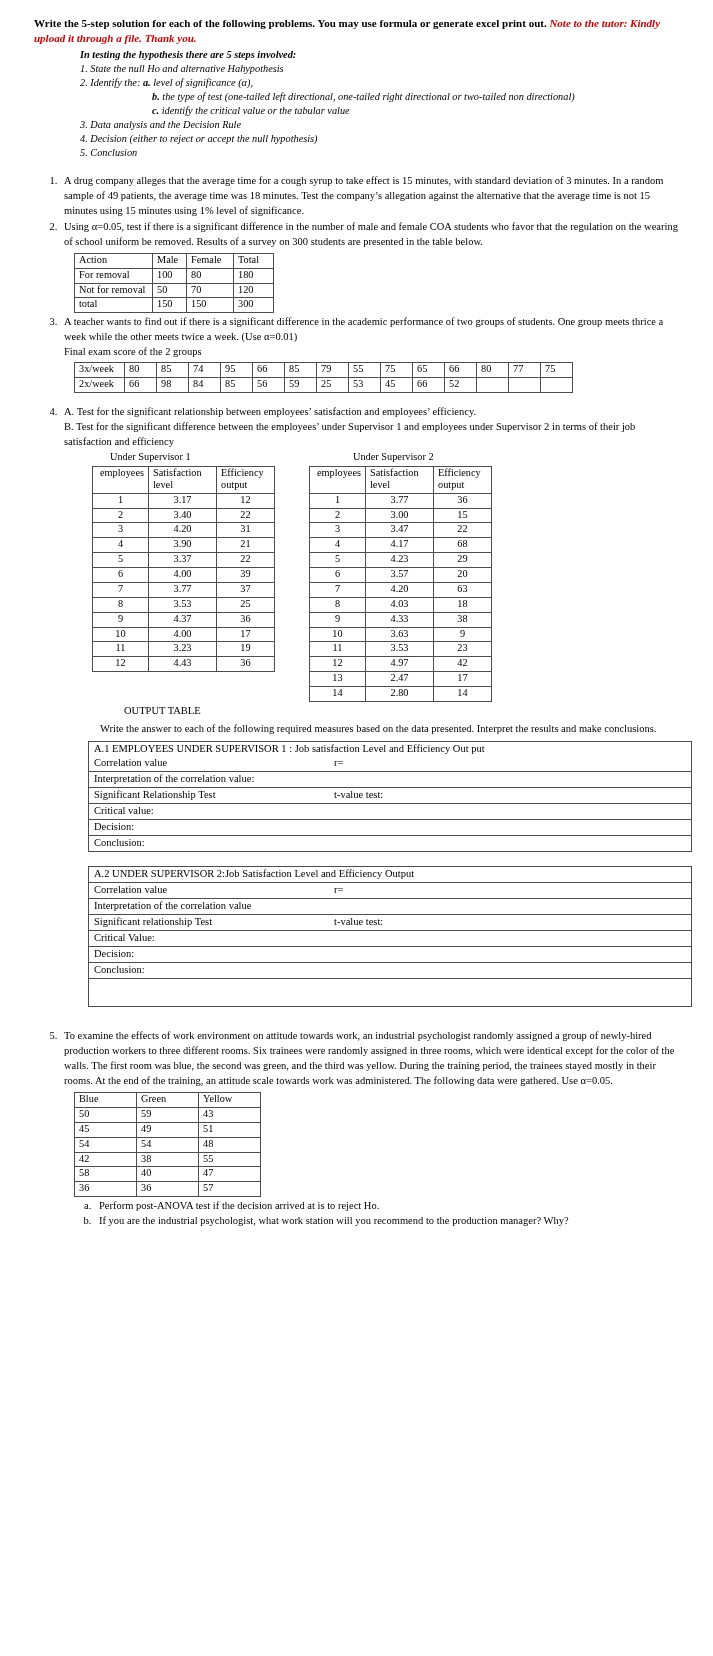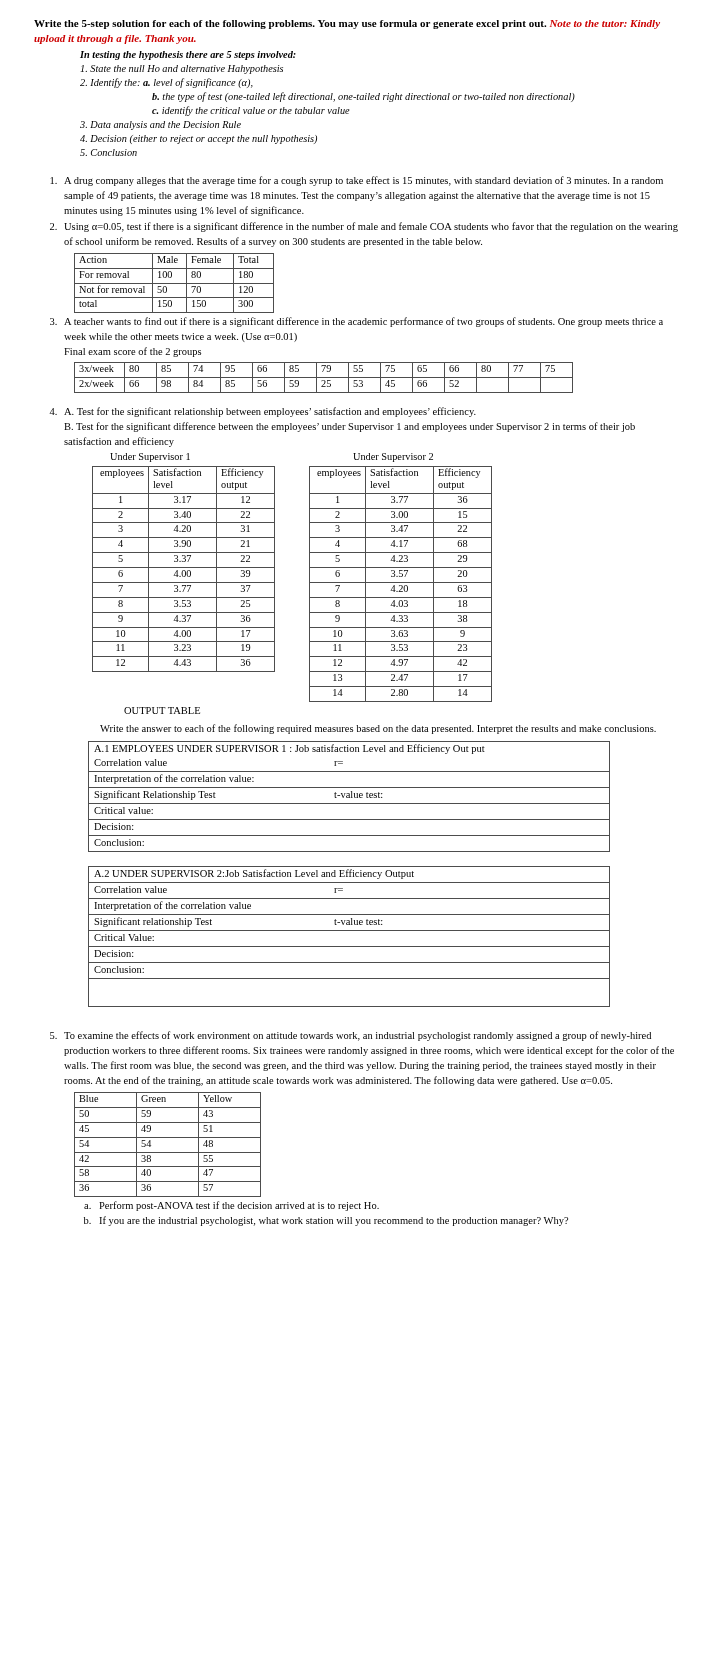--- a/index.html
+++ b/index.html
@@ -133,21 +133,21 @@
   }
   .para {
     margin-left: 36px;
     margin-right: 6px;
     font-size: 10.5px;
     line-height: 1.42;
   }
 
   table.outtbl {
     border-collapse: collapse;
-    width: 522px;
+    width: 604px;
     margin: 4px 0 0 24px;
     font-size: 10.5px;
   }
   table.outtbl td {
     border: 1px solid #4d4d4d;
     padding: 0 0 1px 5px;
     vertical-align: top;
     line-height: 1.34;
     height: 14px;
   }

